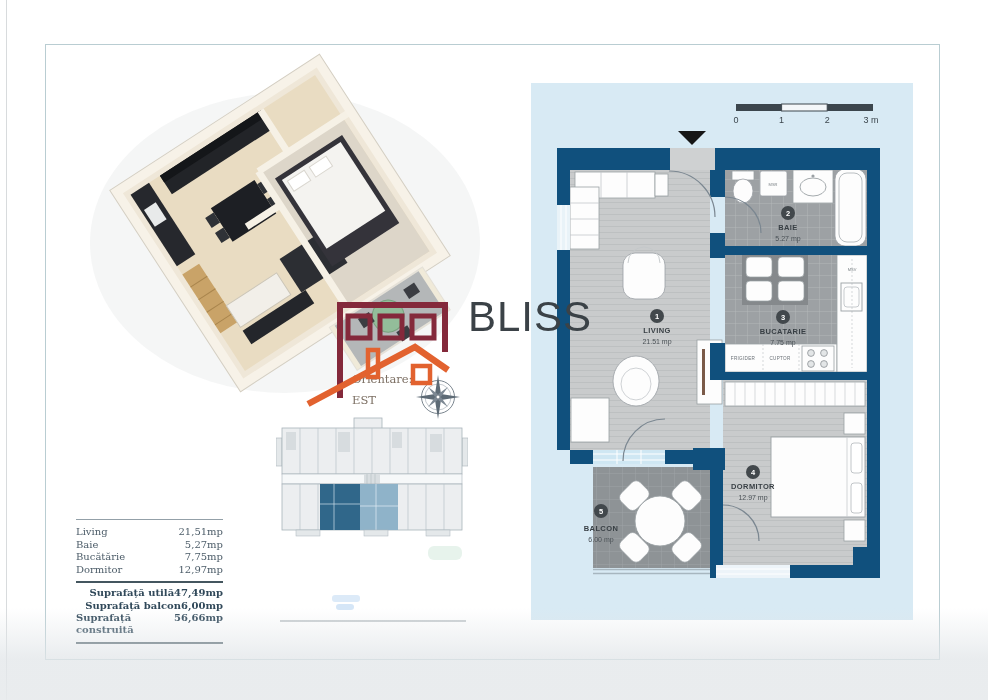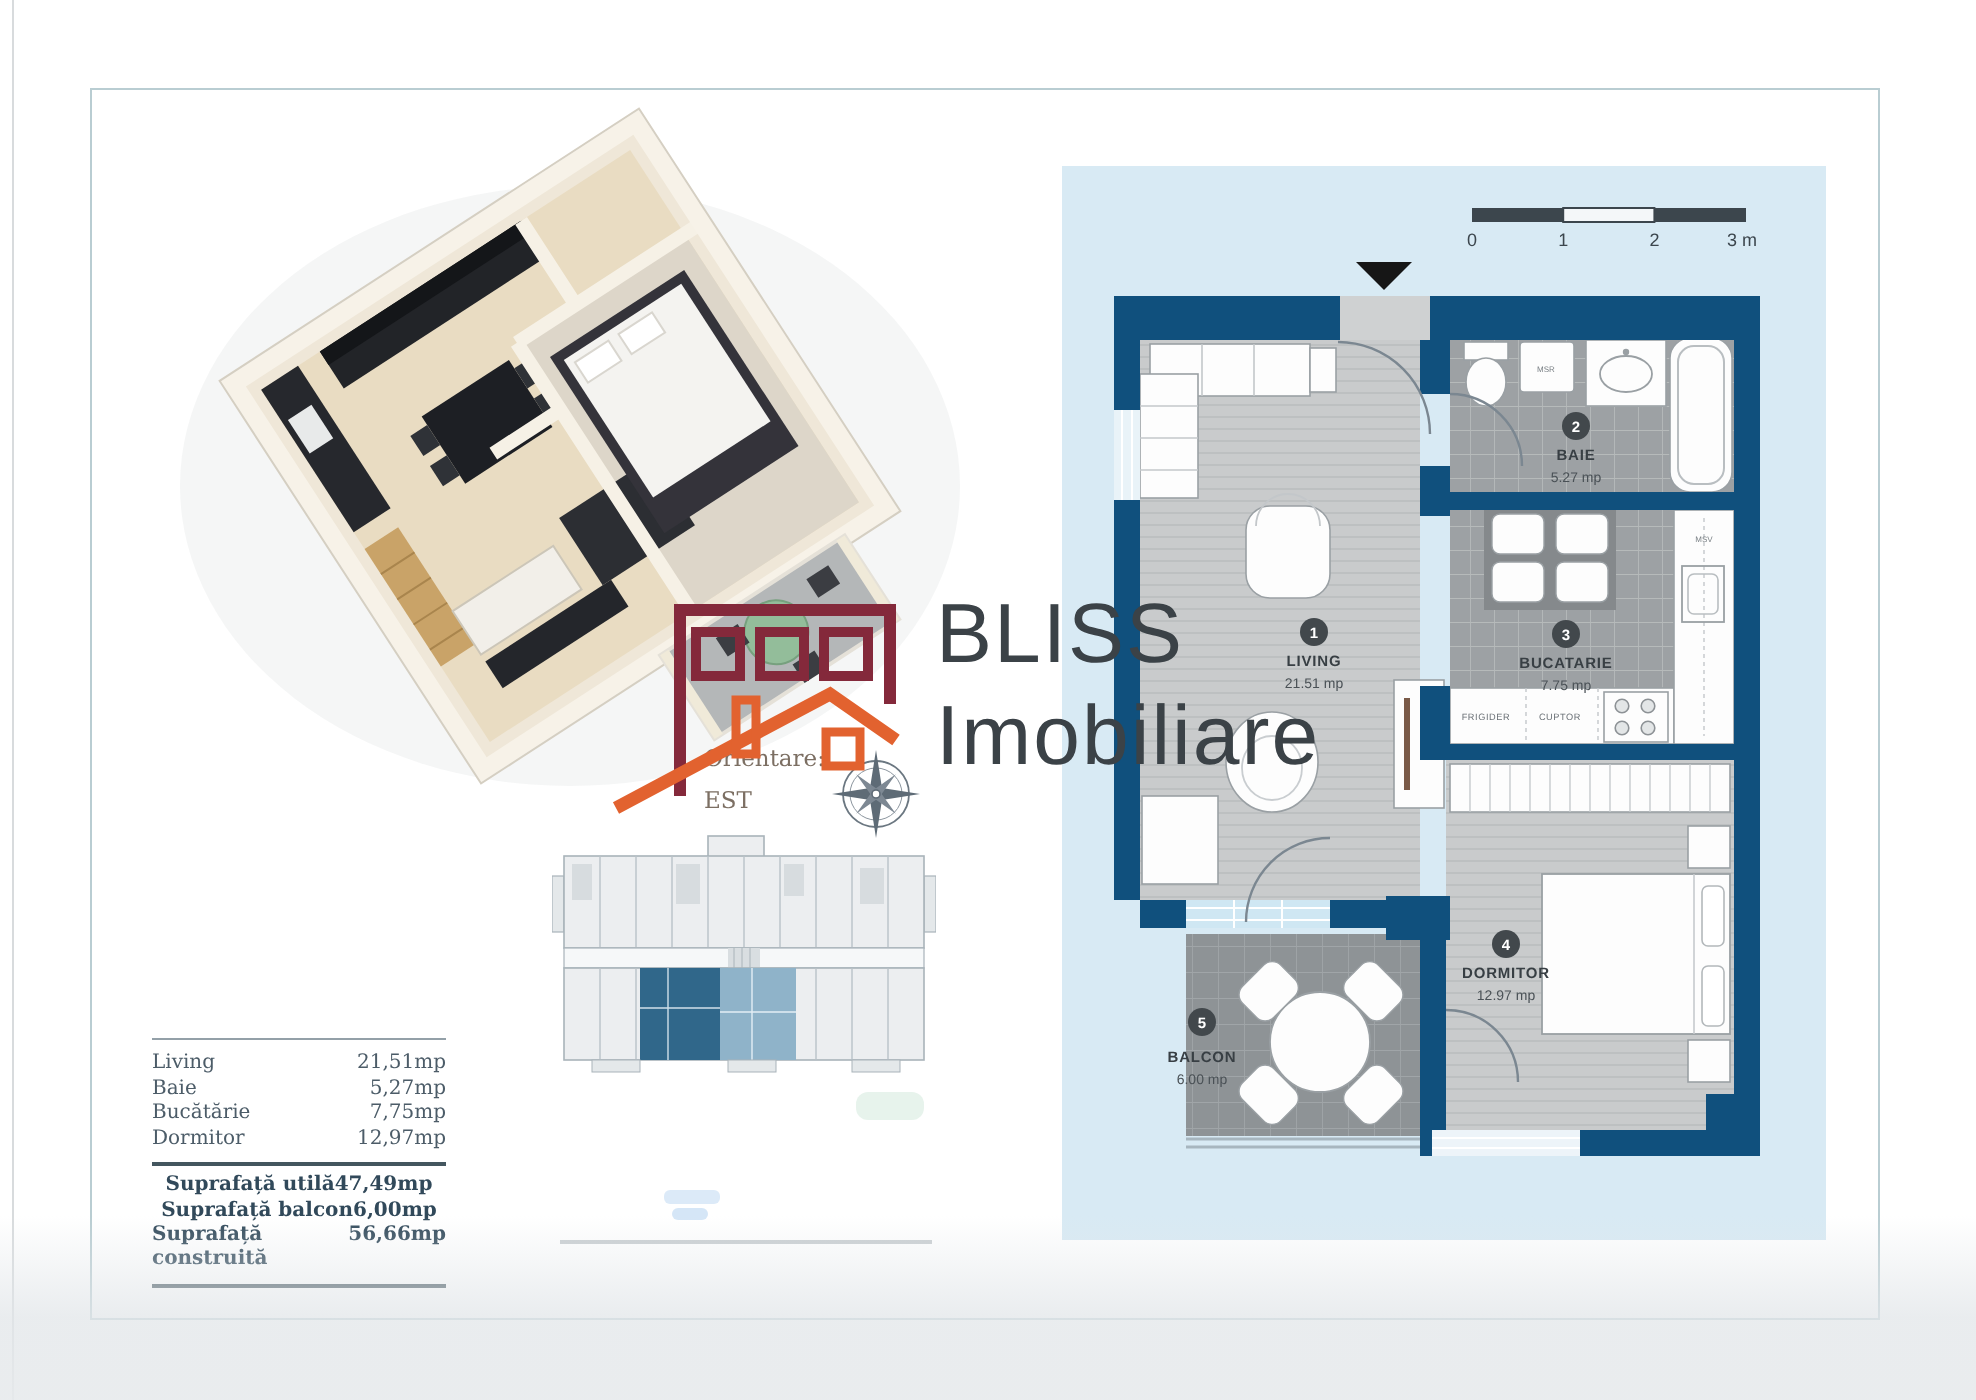--- a/index.html
+++ b/index.html
@@ -22,21 +22,21 @@
   .miniplan{position:absolute;left:276px;top:412px;width:192px;height:126px;}
   .divider{position:absolute;left:280px;top:620px;width:186px;height:2px;background:#c9ced1;}
   .smudge-g{position:absolute;left:428px;top:546px;width:34px;height:14px;border-radius:6px;background:rgba(120,190,150,.18);}
   .smudge-b1{position:absolute;left:332px;top:595px;width:28px;height:7px;border-radius:3px;background:rgba(80,150,220,.20);}
   .smudge-b2{position:absolute;left:336px;top:604px;width:18px;height:6px;border-radius:3px;background:rgba(80,150,220,.24);}
   .area-table{position:absolute;left:76px;top:519px;width:147px;
       font-family:"DejaVu Serif",serif;font-size:10px;color:#4c5c68;}
   .area-table .hr-top{border-top:1px solid #93a0a8;margin-bottom:6px;}
   .area-table .row{display:flex;justify-content:space-between;line-height:12.6px;}
   .area-table .hr-mid{border-top:2px solid #44565f;margin:5px 0 4px 0;}
-  .area-table .tot{display:flex;justify-content:center;line-height:12.3px;
+  .area-table .tot{display:flex;justify-content:flex-end;line-height:12.3px;
       font-weight:bold;color:#31495a;}
   .area-table .hr-bot{border-top:2px solid #44565f;margin-top:5px;}
   svg text{font-family:"Liberation Sans",sans-serif;}
 </style>
 </head>
 <body>
 
 <div class="page">
   <div class="edge-line"></div>
   <div class="frame"></div>
@@ -292,21 +292,20 @@
     <path d="M32 112 V19 H137 V66" fill="none" stroke="#84293b" stroke-width="6"></path>
     <rect x="40" y="30" width="22" height="22" fill="none" stroke="#84293b" stroke-width="5"></rect>
     <rect x="72" y="30" width="22" height="22" fill="none" stroke="#84293b" stroke-width="5"></rect>
     <rect x="104" y="30" width="22" height="22" fill="none" stroke="#84293b" stroke-width="5"></rect>
     <path d="M0 118 L107 61 L140 84" fill="none" stroke="#e2622f" stroke-width="6.5"></path>
     <rect x="60" y="64" width="10" height="27" fill="none" stroke="#e2622f" stroke-width="4.5"></rect>
     <rect x="105" y="80" width="17" height="17" fill="none" stroke="#e2622f" stroke-width="4.5"></rect>
   </svg>
   <div class="logo-text">
     <span class="l1">BLISS</span>
-    <span class="l2">Imobiliare</span>
   </div>
 
   <div class="orient">
     <div>Orientare:</div>
     <div class="val">EST</div>
   </div>
   <svg class="compass" viewBox="0 0 50 50">
     <circle cx="25" cy="25" r="16.5" fill="none" stroke="#6b7781" stroke-width="0.9"></circle>
     <circle cx="25" cy="25" r="13" fill="none" stroke="#8b959e" stroke-width="0.5"></circle>
     <path d="M25 3 L28 22 L47 25 L28 28 L25 47 L22 28 L3 25 L22 22 Z" fill="#5e6b76"></path>

